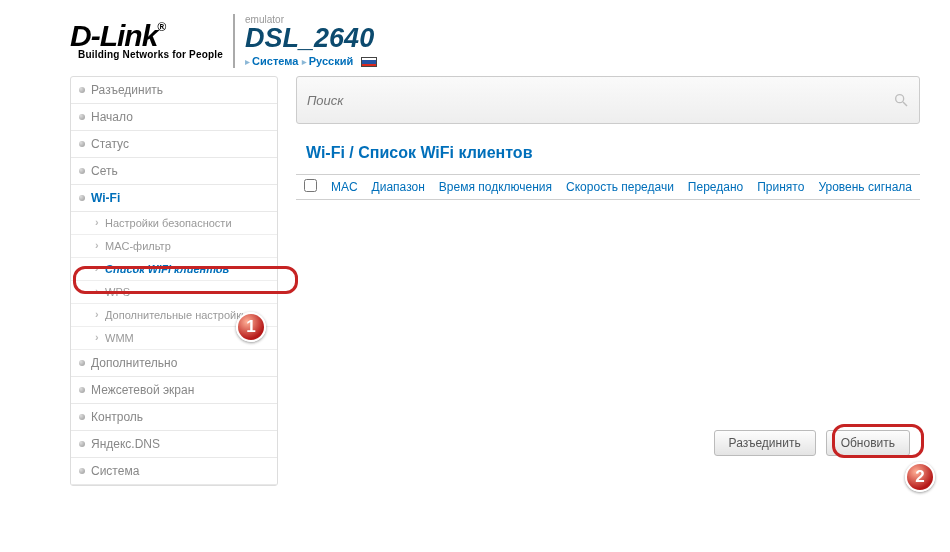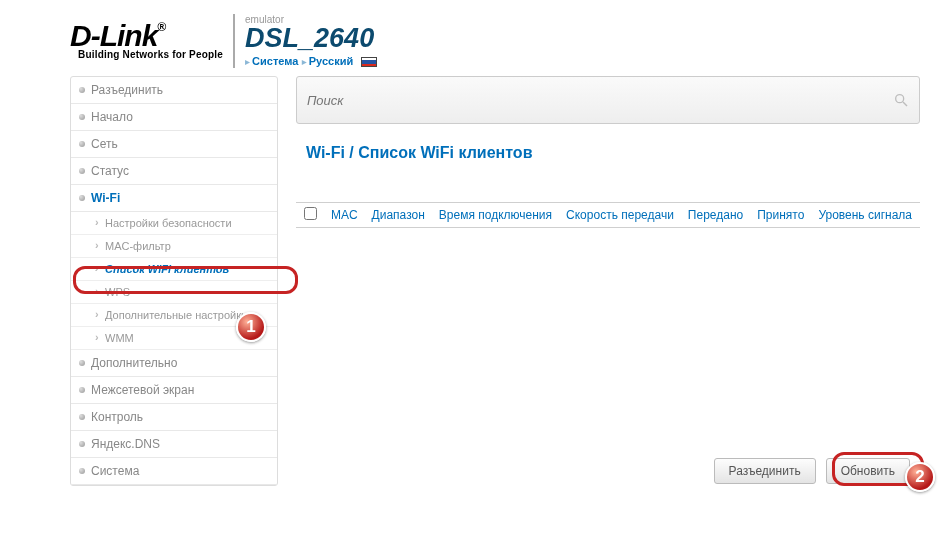--- a/index.html
+++ b/index.html
@@ -180,21 +180,20 @@
   font-weight: bold;
   padding: 6px 10px 12px 10px;
 }
 .table-head {
   display: flex;
   align-items: center;
   padding: 4px 8px;
   border-top: 1px solid #cfcfcf;
   border-bottom: 1px solid #cfcfcf;
   gap: 14px;
-  margin-top: 28px;
 }
 .th {
   color: #006fba;
   font-size: 12px;
   white-space: nowrap;
   cursor: pointer;
 }
 .th-check input { margin:0; }
 .content-area {
   min-height: 230px;
@@ -247,22 +246,22 @@
         <div class="flag-stripe" style="background:#d9281c;"></div>
       </span>
     </div>
   </div>
 </div>
 
 <div class="layout">
   <div class="sidebar">
     <div class="menu-item">Разъединить</div>
     <div class="menu-item">Начало</div>
+    <div class="menu-item">Статус</div>
     <div class="menu-item">Сеть</div>
-    <div class="menu-item">Статус</div>
     <div class="menu-item active">Wi-Fi</div>
     <div class="sub-item">Настройки безопасности</div>
     <div class="sub-item">MAC-фильтр</div>
     <div class="sub-item selected">Список WiFi клиентов</div>
     <div class="sub-item">WPS</div>
     <div class="sub-item">Дополнительные настройки</div>
     <div class="sub-item">WMM</div>
     <div class="menu-item">Дополнительно</div>
     <div class="menu-item">Межсетевой экран</div>
     <div class="menu-item">Контроль</div>

